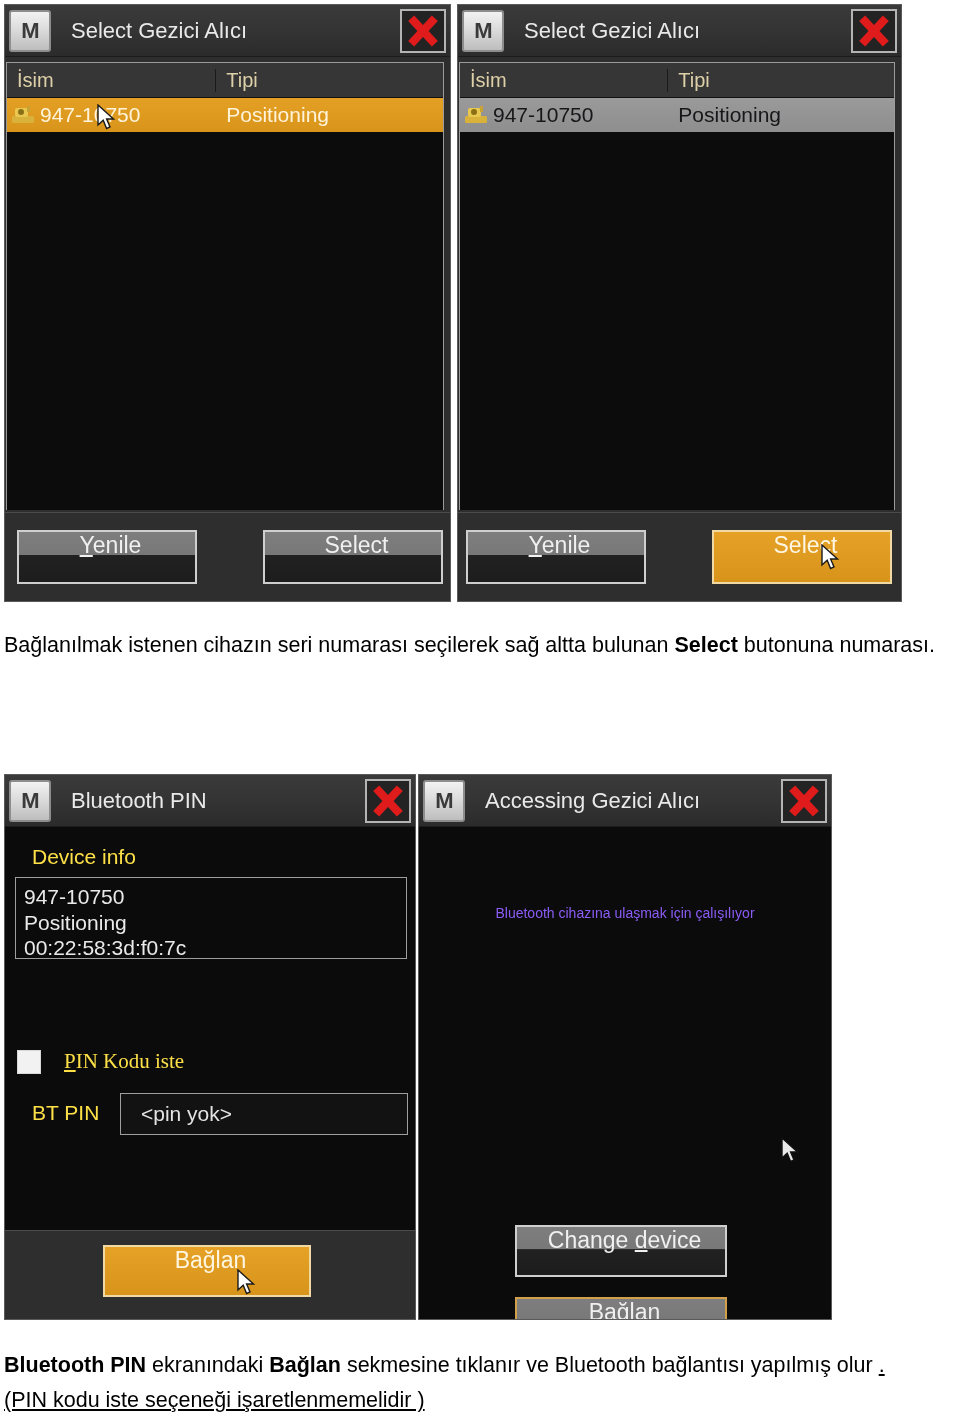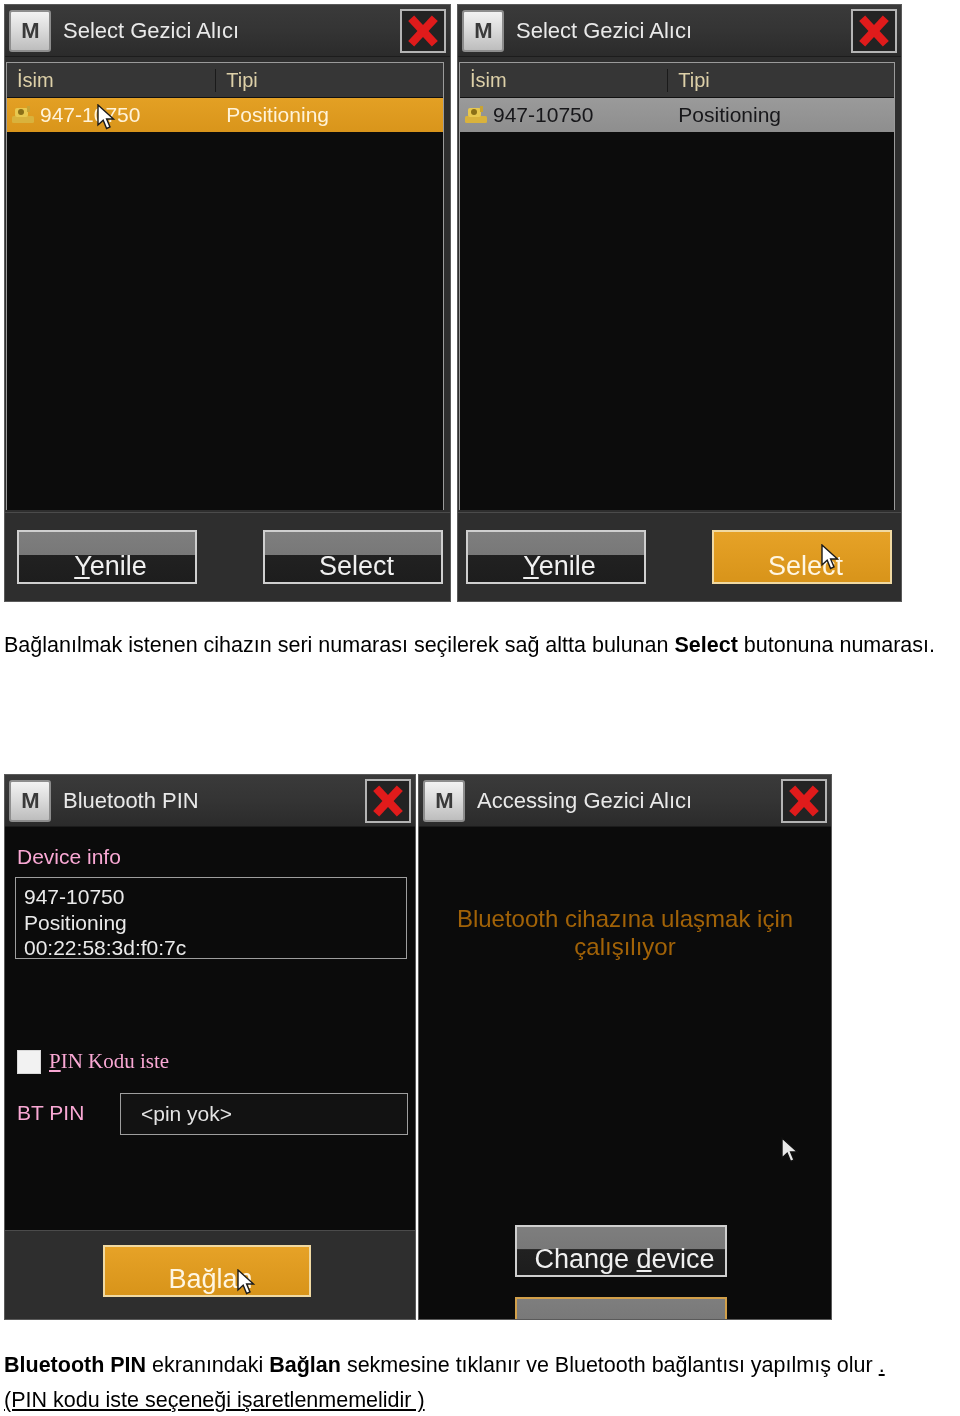--- a/index.html
+++ b/index.html
@@ -46,21 +46,21 @@
     font-size: 22px;
     font-weight: bold;
     color: #3a3a3a;
     box-sizing: border-box;
     font-family: "Liberation Sans", sans-serif;
     letter-spacing: -1px;
   }
   .wintitle {
     color: #e9e9e9;
     font-size: 22px;
-    margin-left: 12px;
+    margin-left: 20px;
     white-space: nowrap;
     flex: 1 1 auto;
     overflow: hidden;
   }
   .closebtn {
     width: 46px;
     height: 44px;
     flex: 0 0 46px;
     border: 2px solid #b4b4b4;
     background: #232323;
@@ -123,39 +123,39 @@
     background: #2e2e2e;
     border-top: 1px solid #4b4b4b;
     display: flex;
     align-items: center;
   }
   .btn {
     height: 54px;
     border: 2px solid #cfcfcf;
     background: linear-gradient(180deg,#7e7e7e 0%, #787878 46%, #212121 47%, #1d1d1d 100%);
     color: #f0f0f0;
-    font-size: 27px;
-    display: flex;
-    align-items: flex-end;
+    font-size: 23px;
+    display: flex;
+    align-items: flex-start;
     justify-content: center;
     box-sizing: border-box;
     position: relative;
     padding-left: 7px;
   }
   .btn.orange {
     background: linear-gradient(180deg,#e6a227 0%, #d8941a 100%);
     border-color: #f0d9a2;
     color: #fff6e2;
   }
   .btn.focus-orange { border-color: #d2a04a; }
   .btn u { text-decoration: underline; }
 
   
   .body-dark { background: #0b0b0b; position: absolute; left:0; right:0; top:52px; bottom:88px; }
-  .lbl { color: #f9a8d4; font-size: 21px; }
+  .lbl { color: #fde047; font-size: 21px; margin-left: 15px; }
   .infobox {
     border: 1px solid #9e9e9e;
     background: #0b0b0b;
     box-sizing: border-box;
     padding: 6px 8px;
   }
   .infobox div { color: #eaeaea; font-size: 21px; line-height: 1.22; }
   .checkrow { display: flex; align-items: center; }
   .checkbox {
     width: 24px; height: 24px;
@@ -168,21 +168,21 @@
   .textfield {
     border: 1px solid #9e9e9e;
     background: #121212;
     color: #e3e3e3;
     font-size: 21px;
     box-sizing: border-box;
     display: flex;
     align-items: center;
     padding-left: 20px;
   }
-  .centertext { color:#a16207; font-size: 24px; }
+  .centertext { color:#8b5cf6; font-size: 14px; }
 
   
   .caption {
     position: absolute;
     color: #000;
     font-size: 21.5px;
     line-height: 1.62;
     font-family: "Liberation Sans", sans-serif;
   }
   .caption b { font-weight: bold; }

